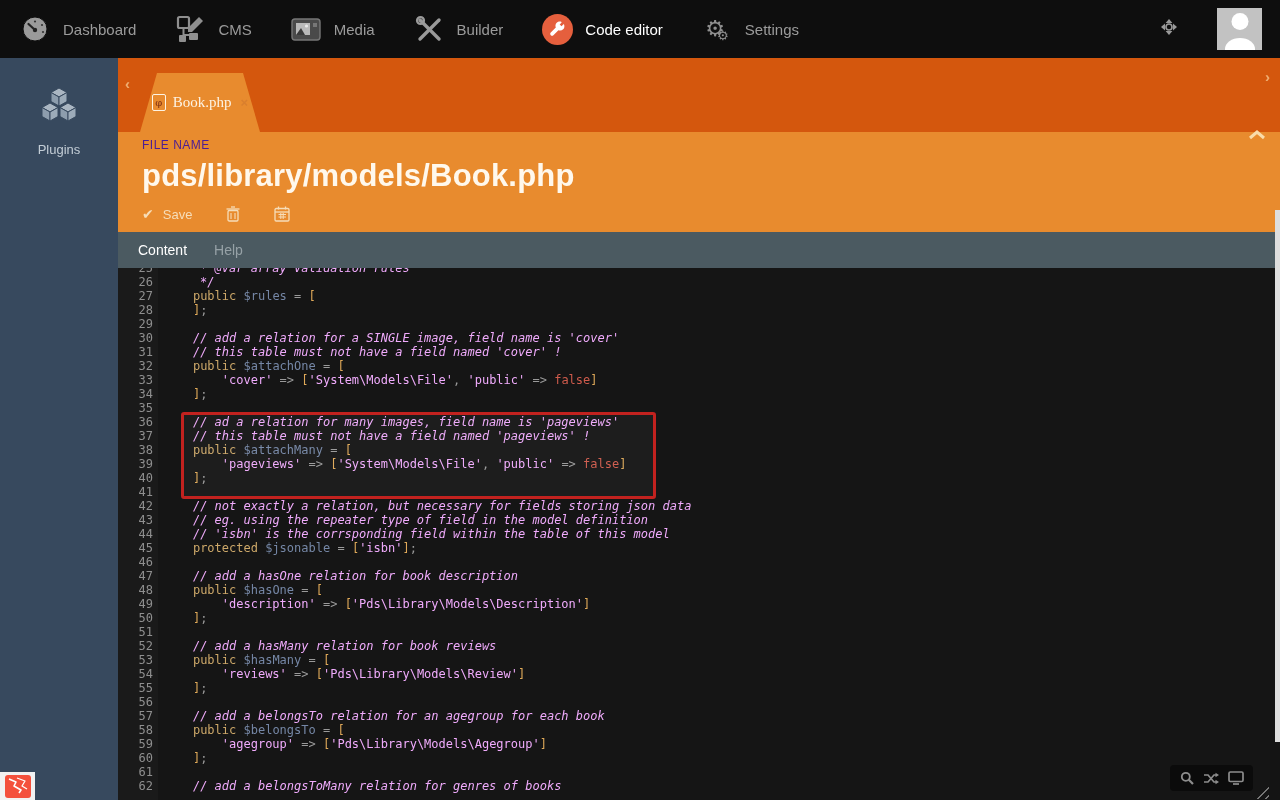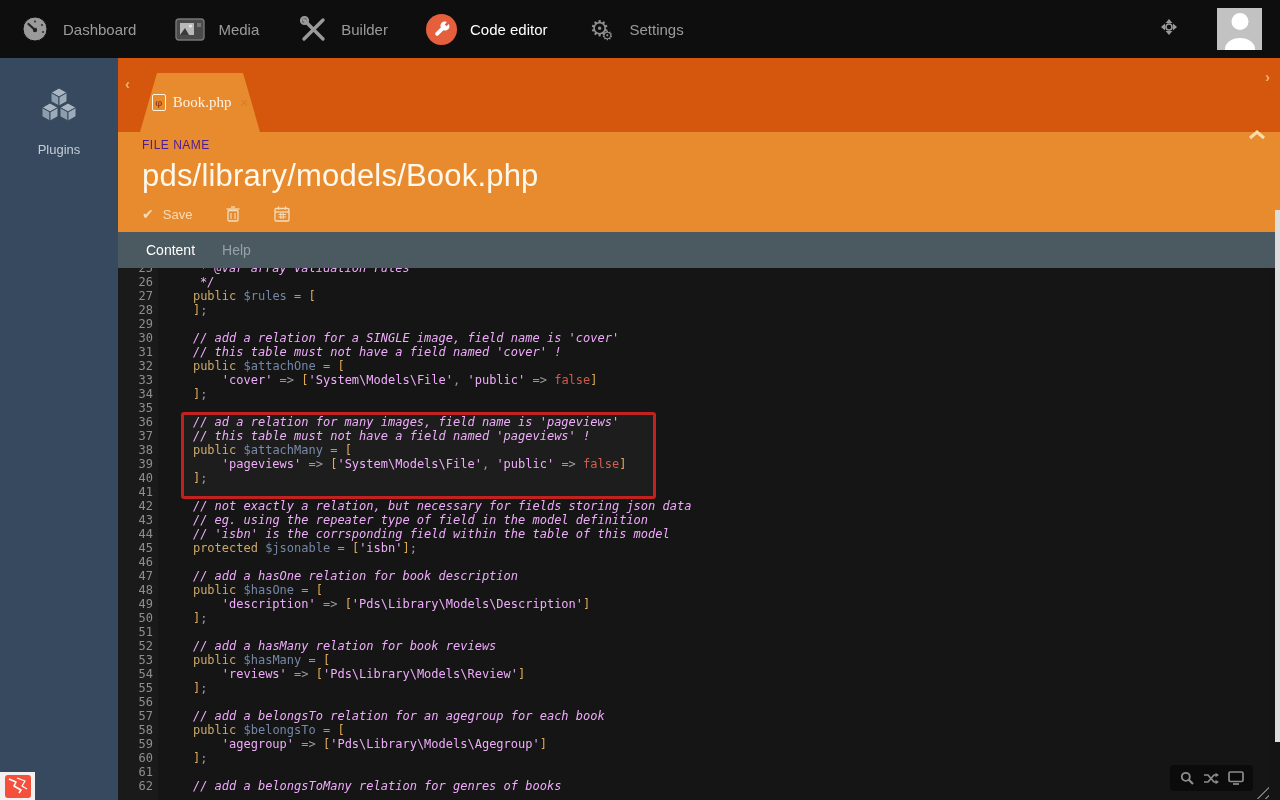--- a/index.html
+++ b/index.html
@@ -40,29 +40,29 @@
           clip-path:polygon(17px 0, calc(100% - 17px) 0, 100% 100%, 0 100%);
           display:flex; align-items:center; justify-content:center; gap:7px; cursor:pointer; }
   .etab .php-doc { width:14px; height:17px; border:1px solid #fdf3e3; border-radius:2px; display:flex; align-items:center; justify-content:center;
                    color:#7c2d12; font-size:10px; font-family:"DejaVu Serif", serif; }
   .etab .lbl { color:#fdf3e3; font-size:15px; font-family:"Liberation Serif", serif; }
   .etab .close { color:#d97f2e; font-size:13px; font-weight:bold; margin-left:2px; cursor:pointer; }
 
   
   .fileheader { position:absolute; left:0; top:74px; width:1162px; height:100px; background:#e88b2e; padding:6px 0 0 24px; }
   .field-label { font-size:12px; letter-spacing:0.5px; color:#4c1d95; }
-  .file-title { margin-top:6px; font-size:31px; font-weight:400; color:#fff8ec; letter-spacing:0.2px; }
+  .file-title { margin-top:6px; font-size:31px; font-weight:700; color:#fff8ec; letter-spacing:0.2px; }
   .toolbar { margin-top:12px; display:flex; align-items:center; gap:34px; }
   .save-btn { display:flex; align-items:center; gap:9px; color:#f6ddb9; font-size:13px; cursor:pointer; }
   .save-btn .chk { font-family:"DejaVu Sans", sans-serif; font-size:14px; }
   .tool-ic { cursor:pointer; display:flex; }
   .collapse { position:absolute; right:14px; top:-6px; cursor:pointer; }
 
   
-  .strip { position:absolute; left:0; top:174px; width:1162px; height:36px; background:#4b5a61; display:flex; align-items:center; padding-left:28px; gap:27px; }
+  .strip { position:absolute; left:0; top:174px; width:1162px; height:36px; background:#4b5a61; display:flex; align-items:center; padding-left:20px; gap:27px; }
   .strip .tab { font-size:14px; cursor:pointer; }
   .strip .tab.on { color:#ffffff; }
   .strip .tab.off { color:#96a1a6; }
 
   
   .codearea { position:absolute; left:0; top:210px; width:1152px; height:532px; background:#151515; overflow:hidden;padding-left:16px; }
   .gutter-bg { position:absolute; left:0; top:0; width:40px; height:532px; background:#1a1a1a; }
   .code-lines { position:absolute; left:0; top:-7px; width:1162px;
                 font-family:"DejaVu Sans Mono", monospace; font-size:12px; line-height:14px; white-space:pre; }
   .cl { display:flex; height:14px; }
@@ -104,20 +104,33 @@
             <circle cx="15" cy="16" r="2.2" fill="#222"></circle>
             <line x1="15" y1="16" x2="8.5" y2="10" stroke="#222" stroke-width="2.2" stroke-linecap="round"></line>
             <circle cx="15" cy="7.5" r="1.1" fill="#333"></circle>
             <circle cx="22" cy="11" r="1.1" fill="#333"></circle>
             <circle cx="23" cy="18" r="1.1" fill="#333"></circle>
           </svg>
       </span>
       <span class="lbl">Dashboard</span>
     </div>
 
+    <div class="nav-item">
+      <span class="nav-icon">
+        <svg width="32" height="32" viewBox="0 0 32 32">
+            <rect x="4" y="4" width="11" height="11" rx="1.5" fill="none" stroke="#8f8f8f" stroke-width="2.2"></rect>
+            <line x1="9.5" y1="15" x2="9.5" y2="22" stroke="#8f8f8f" stroke-width="2"></line>
+            <line x1="9.5" y1="22" x2="18" y2="22" stroke="#8f8f8f" stroke-width="2"></line>
+            <rect x="5" y="22" width="7" height="7" rx="1" fill="#8f8f8f"></rect>
+            <polygon points="29,8 25,4 14,15 14,19 18,19" fill="#8f8f8f"></polygon>
+            <rect x="15" y="20" width="9" height="7" rx="1" fill="#8f8f8f"></rect>
+          </svg>
+      </span>
+      <span class="lbl">CMS</span>
+    </div>
 
     <div class="nav-item">
       <span class="nav-icon">
         <svg width="32" height="30" viewBox="0 0 32 30">
             <rect x="2" y="5" width="28" height="21" rx="3" fill="#4a4a4a" stroke="#777" stroke-width="1.4"></rect>
             <rect x="6" y="9" width="14" height="12" fill="#b9b9b9"></rect>
             <polygon points="6,21 11,14 15,21" fill="#3a3a3a"></polygon>
             <circle cx="16.5" cy="12" r="1.6" fill="#e8e8e8"></circle>
             <rect x="23" y="9" width="4" height="4" fill="#777"></rect>
           </svg>

